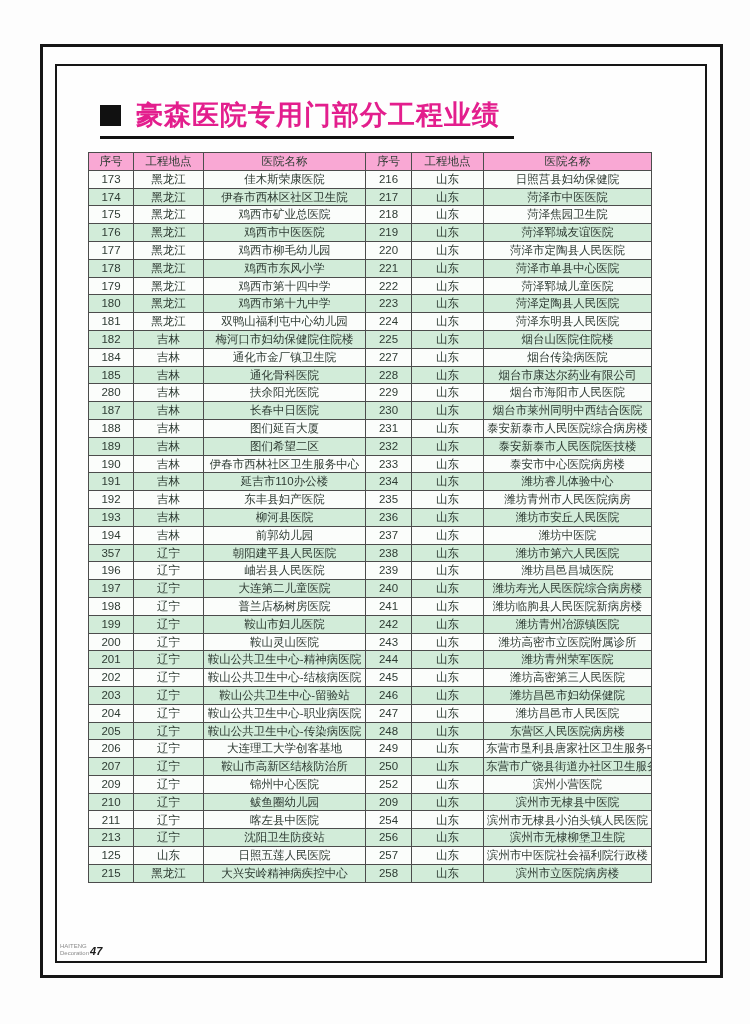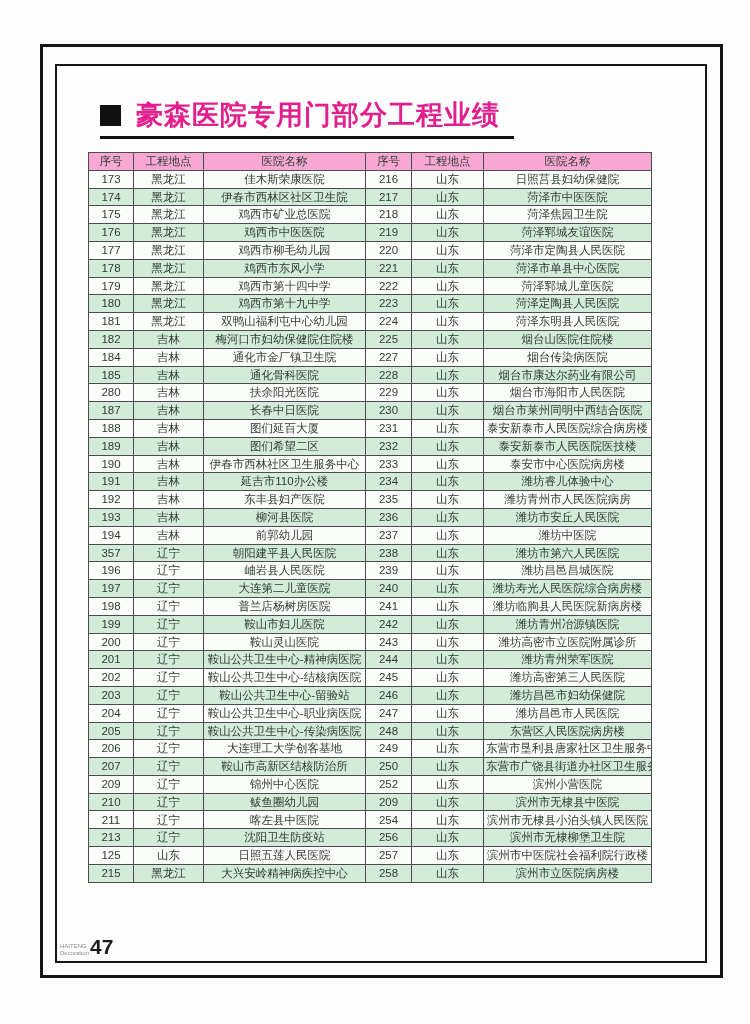--- a/index.html
+++ b/index.html
@@ -43,21 +43,21 @@
   tbody tr:nth-child(odd) td{background:#fbfdfb;}
   tbody tr:nth-child(even) td{background:#d2ecd9;}
   .footer{
     position:absolute;left:3px;bottom:4px;
     display:flex;align-items:flex-end;
   }
   .brand{
     font-size:6px;color:#8a8a8a;line-height:1.15;text-align:left;
   }
   .page-number{
-    font-size:21px;font-weight:bold;color:#1c1c1c;margin-left:1px;line-height:0.9;
+    font-size:11px;font-weight:bold;color:#1c1c1c;margin-left:1px;line-height:0.9;font-style:italic;
   }
 </style>
 </head>
 <body>
 
 <div class="outer-frame">
   <div class="inner-frame">
 
     <div class="title-block">
       <span class="title-square"></span>

